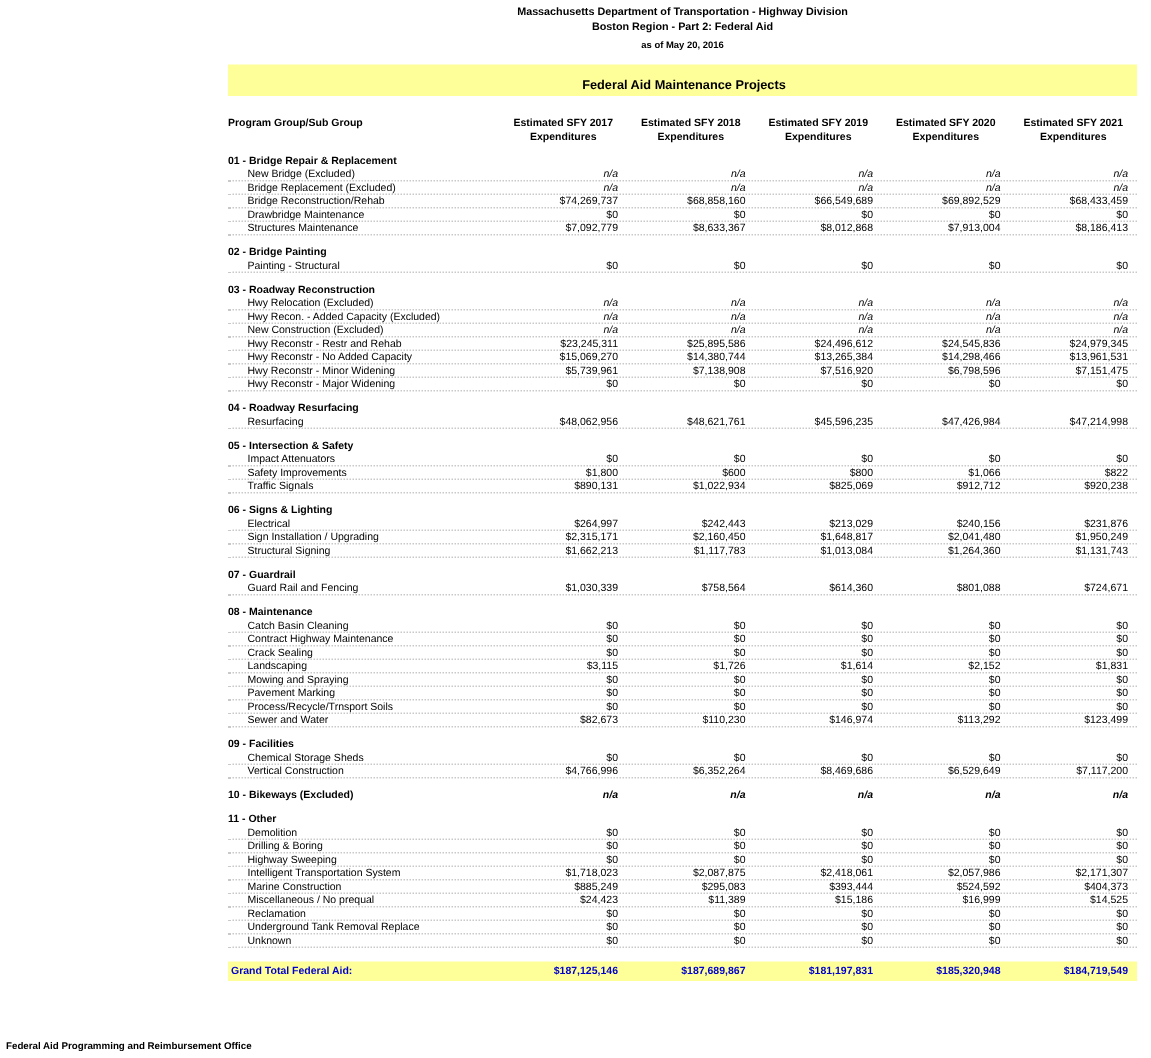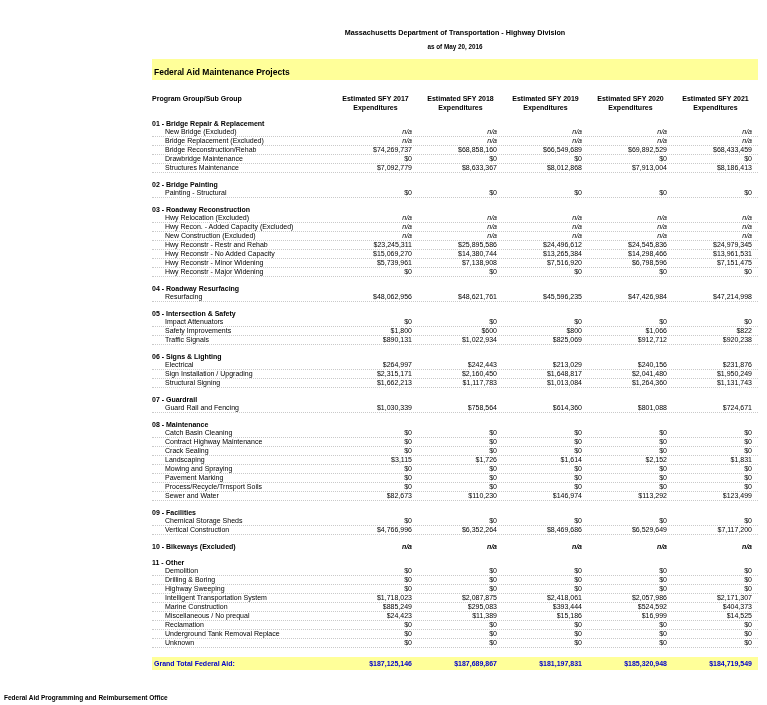--- a/index.html
+++ b/index.html
@@ -2,26 +2,26 @@
 <html><head>
 <meta charset="utf-8">
 <style>
   * { margin:0; padding:0; box-sizing:border-box; }
   html,body { background:#fff; }
   body {
     width:767px; height:705px; position:relative; overflow:hidden;
     font-family:"Liberation Sans", sans-serif; color:#000;
   }
   .content { position:absolute; left:152px; top:0; width:606px; }
-  .titles { text-align:center; padding-top:3px;margin-top:25px; }
+  .titles { text-align:center; padding-top:3px; }
   .title-line { font-size:7.2px; font-weight:bold; line-height:9.5px; white-space:nowrap; }
   .asof { font-size:6.3px; font-weight:bold; margin-top:5px; }
   .banner {
     margin-top:9px; height:21px; background:#FFFF99;
-    display:flex; align-items:flex-end; padding:0 0 3px 2px;
+    display:flex; align-items:flex-end; padding:0 0 3px 2px;justify-content:center;
   }
   .banner span { font-size:8.5px; font-weight:bold; }
   .grid-row { display:grid; grid-template-columns:181px repeat(5,85px); }
   .thead { margin-top:14px; align-items:start; }
   .label-h { font-size:7px; font-weight:bold; padding-top:1px; }
   .col-h { font-size:7px; font-weight:bold; text-align:center; line-height:9px; padding:0 3px; }
   .tbody { margin-top:7px; }
   .section { margin-bottom:7px; }
   .row { align-items:center; height:9px; }
   .group-row { font-weight:bold; font-size:7px; }
@@ -38,20 +38,21 @@
   .total-row .val { font-size:7px; }
   .footer { position:absolute; left:4px; top:694px; font-size:6.5px; font-weight:bold; }
 </style>
 </head>
 <body>
 
 <div class="content">
 
   <div class="titles">
     <div class="title-line">Massachusetts Department of Transportation - Highway Division</div>
+    <div class="title-line">Boston Region - Part 2: Federal Aid</div>
     <div class="asof">as of May 20, 2016</div>
   </div>
 
   <div class="banner" style="background: rgb(255, 255, 153);">
     <span>Federal Aid Maintenance Projects</span>
   </div>
 
   <div class="grid-row thead">
     <div class="label-h">Program Group/Sub Group</div>
 

